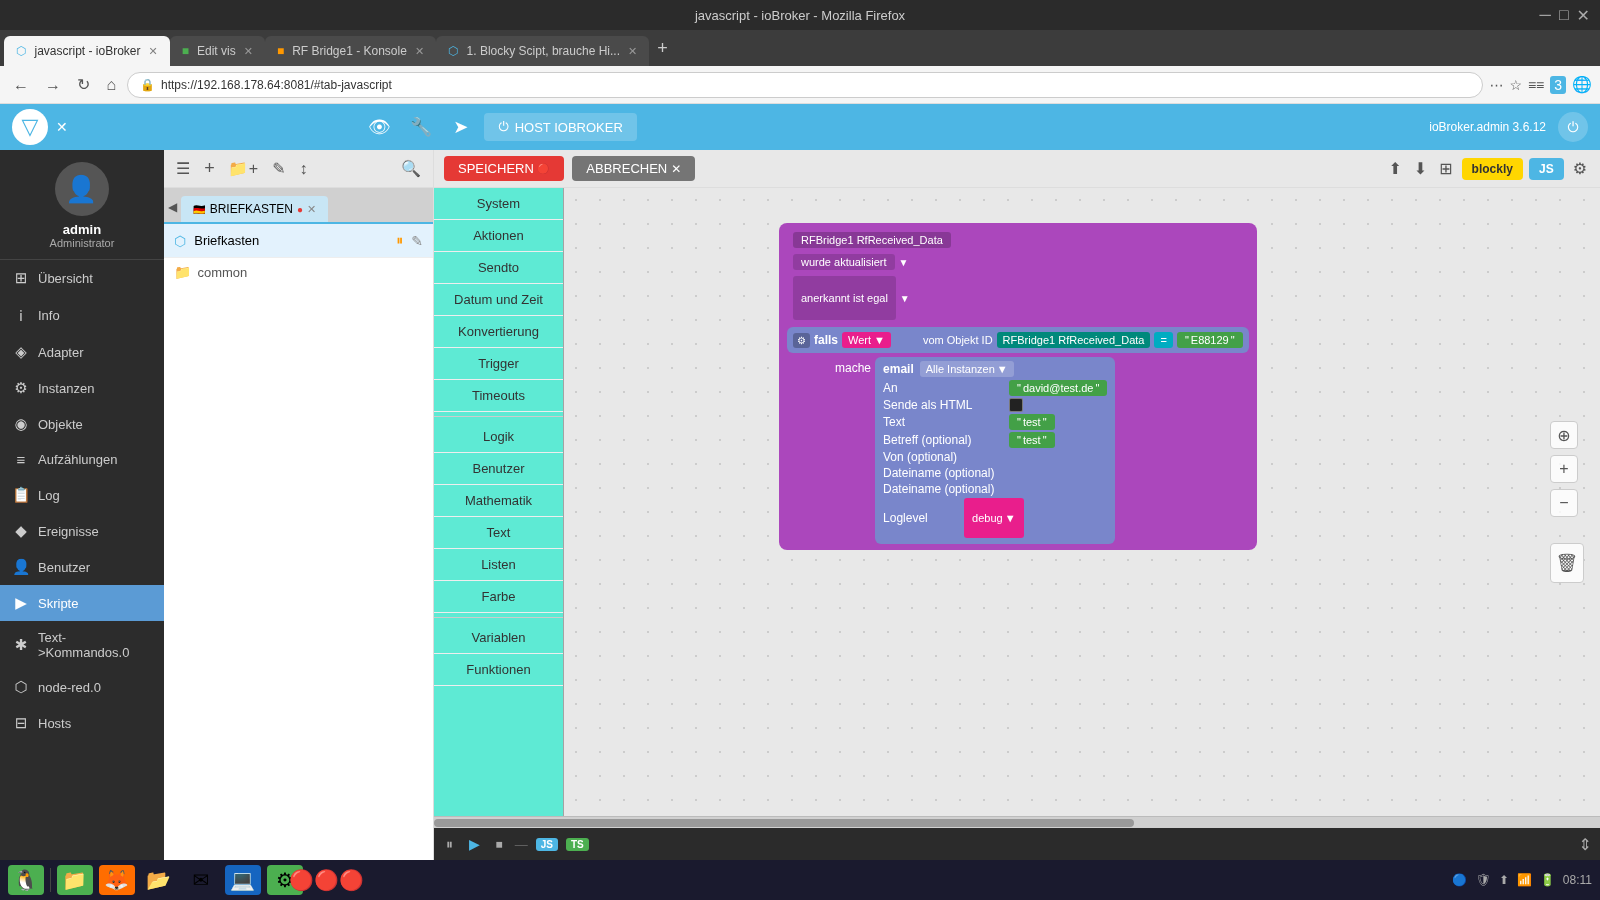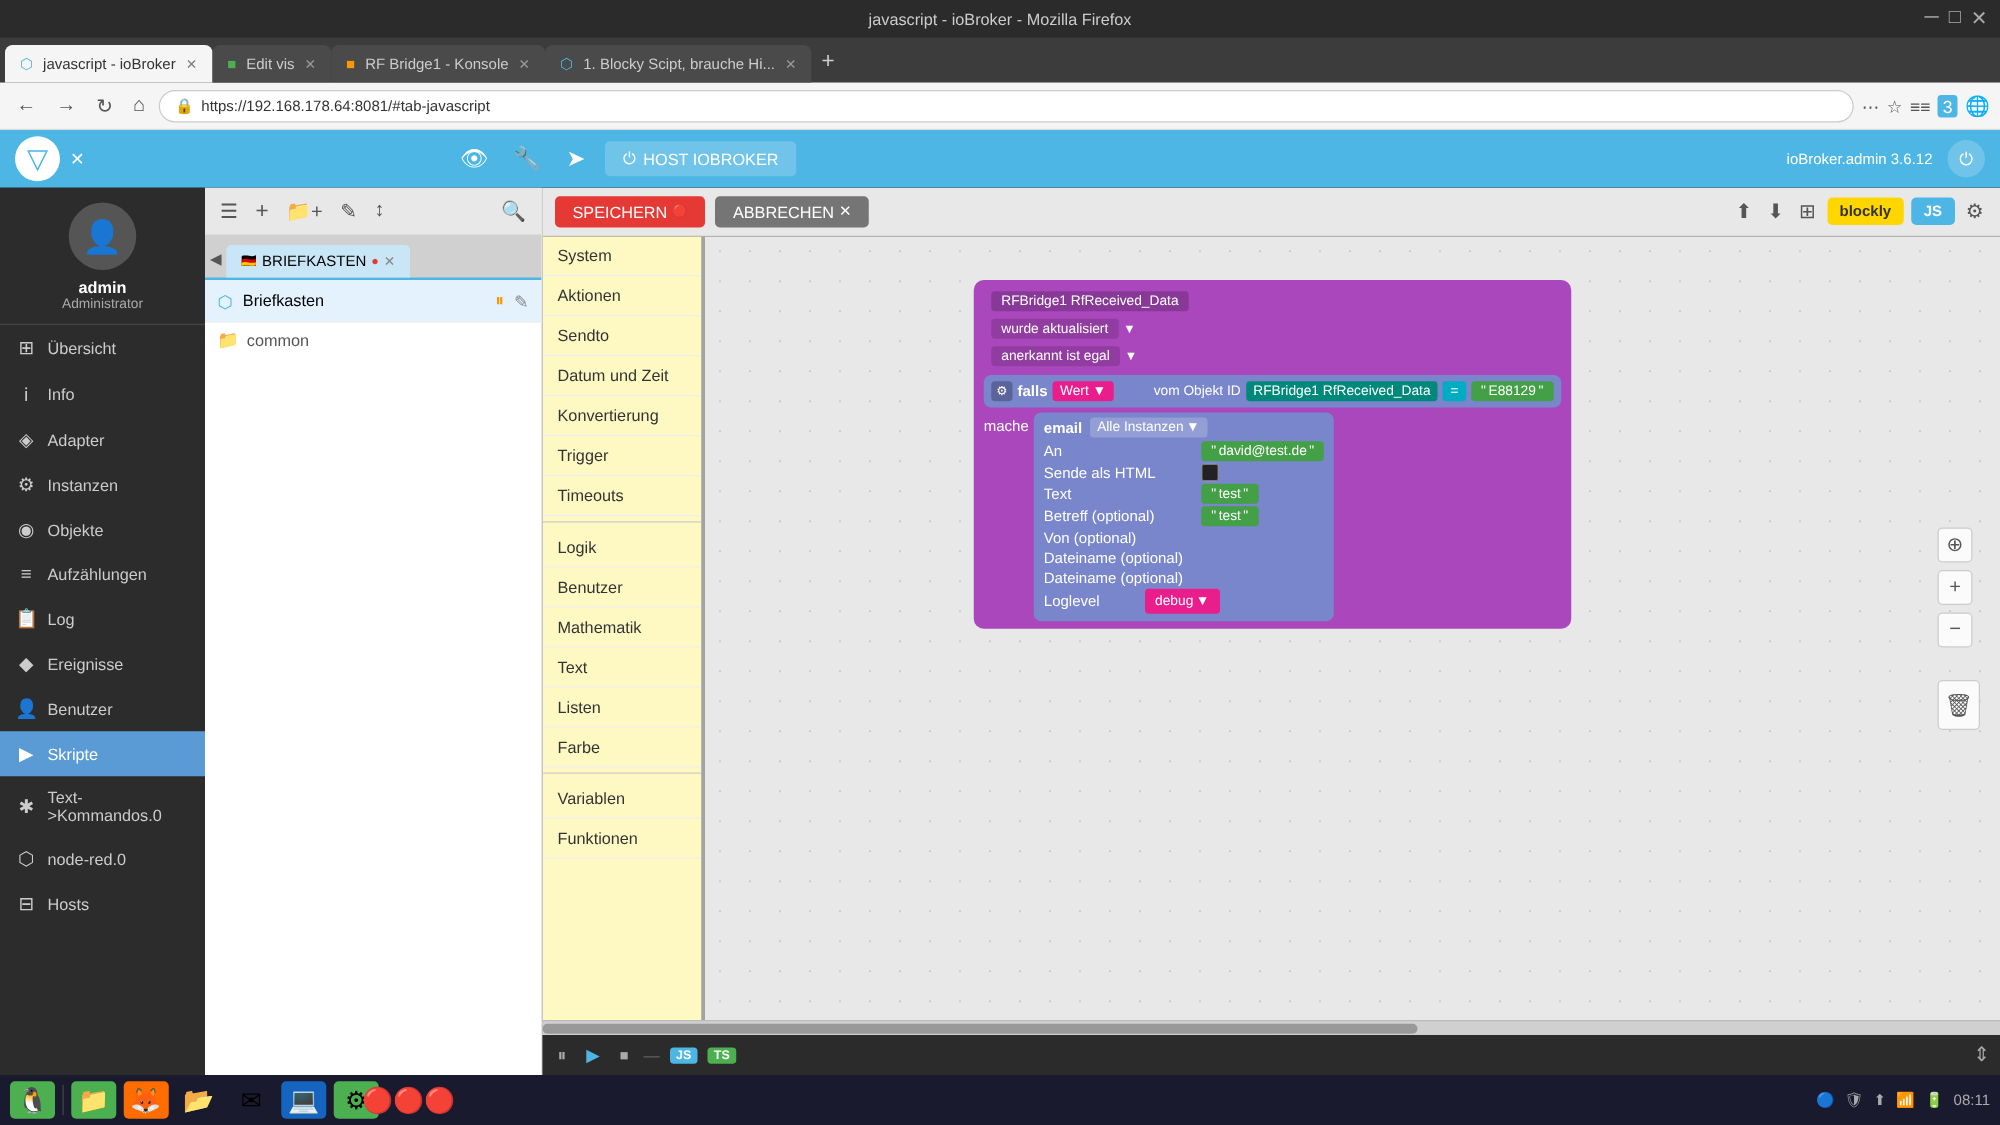--- a/index.html
+++ b/index.html
@@ -253,24 +253,25 @@
       display: flex;
       align-items: center;
       gap: 6px;
       color: #555;
       cursor: pointer;
     }
 
     
     .blockly-palette {
       width: 130px;
-      background: #fef9c3;
-      border-right: 3px solid #a3a3a3;
+      background: #5eead4;
+      border-right: 1px solid #a3a3a3;
       overflow-y: auto;
       flex-shrink: 0;
+      text-align: center;
     }
     .palette-item {
       padding: 8px 12px;
       font-size: 13px;
       cursor: pointer;
       color: #333;
       border-bottom: 1px solid #eee;
     }
 
     
@@ -702,21 +703,21 @@
 
               <div style="position:absolute;left:215px;top:35px;background:#ab47bc;border-radius:8px;padding:6px 8px;min-width:180px;color:white;font-size:12px;">
                 <div class="block-row">
                   <span style="background:rgba(0,0,0,0.2);border-radius:3px;padding:2px 8px;font-size:11px;">RFBridge1 RfReceived_Data</span>
                 </div>
                 <div class="block-row">
                   <span style="background:rgba(0,0,0,0.15);border-radius:3px;padding:2px 8px;font-size:11px;">wurde aktualisiert</span>
                   <span style="font-size:10px;">▼</span>
                 </div>
                 <div class="block-row">
-                  <span style="background:rgba(0,0,0,0.15);border-radius:3px;padding:2px 8px;font-size:11px;">anerkannt ist egal</span>
+                  <span style="background:rgba(0,0,0,0.15);border-radius:3px;padding:16px 8px;font-size:11px;">anerkannt ist egal</span>
                   <span style="font-size:10px;">▼</span>
                 </div>
 
                 <div style="background:#7986cb;border-radius:6px;padding:5px 6px;margin:4px 0;display:flex;align-items:center;gap:4px;flex-wrap:wrap;">
                   <span style="background:rgba(0,0,0,0.25);border-radius:3px;padding:2px 4px;font-size:10px;">⚙</span>
                   <span style="font-size:12px;font-weight:bold;">falls</span>
 
                   <span style="background:#e91e8c;border-radius:3px;padding:2px 6px;font-size:11px;display:flex;align-items:center;gap:3px;">
                     <span>Wert</span>
                     <span>▼</span>
@@ -724,21 +725,21 @@
                   <span style="font-size:11px;margin-left:28px;">vom Objekt ID</span>
                   <span style="background:#00897b;border-radius:3px;padding:2px 6px;font-size:11px;">RFBridge1 RfReceived_Data</span>
                   <span style="background:#00acc1;border-radius:3px;padding:2px 6px;font-size:11px;">=</span>
                   <span style="background:#43a047;border-radius:3px;padding:2px 8px;font-size:11px;display:flex;align-items:center;gap:2px;">
                     <span>"</span>
                     <span>E88129</span>
                     <span>"</span>
                   </span>
                 </div>
 
-                <div style="display:flex;align-items:flex-start;gap:4px;">
+                <div style="display:flex;align-items:flex-start;gap:4px;margin-left:48px;">
                   <span style="color:white;font-size:12px;padding-top:4px;">mache</span>
 
                   <div style="background:#7986cb;border-radius:6px;padding:4px 8px;min-width:200px;">
                     <div style="display:flex;align-items:center;gap:6px;margin-bottom:3px;">
                       <span style="font-size:12px;font-weight:bold;color:white;">email</span>
                       <span style="background:rgba(255,255,255,0.2);border-radius:3px;padding:2px 6px;font-size:11px;color:white;display:flex;align-items:center;gap:2px;">
                         <span>Alle Instanzen</span>
                         <span>▼</span>
                       </span>
                     </div>
@@ -782,21 +783,21 @@
                     <div style="display:flex;align-items:center;gap:6px;margin:2px 0;">
                       <span style="color:white;font-size:12px;min-width:120px;">Dateiname (optional)</span>
                     </div>
 
                     <div style="display:flex;align-items:center;gap:6px;margin:2px 0;">
                       <span style="color:white;font-size:12px;min-width:120px;">Dateiname (optional)</span>
                     </div>
 
                     <div style="display:flex;align-items:center;gap:21px;margin:2px 0;">
                       <span style="color:white;font-size:12px;min-width:60px;">Loglevel</span>
-                      <span style="background:#e91e8c;border-radius:3px;padding:4px 8px;font-size:11px;color:white;display:flex;align-items:center;gap:2px;">
+                      <span style="background:#e91e8c;border-radius:3px;padding:14px 8px;font-size:11px;color:white;display:flex;align-items:center;gap:2px;">
                         <span>debug</span>
                         <span>▼</span>
                       </span>
                     </div>
                   </div>
                 </div>
               </div>
 
               <div class="canvas-controls">
                 <div class="canvas-ctrl-btn">⊕</div>

